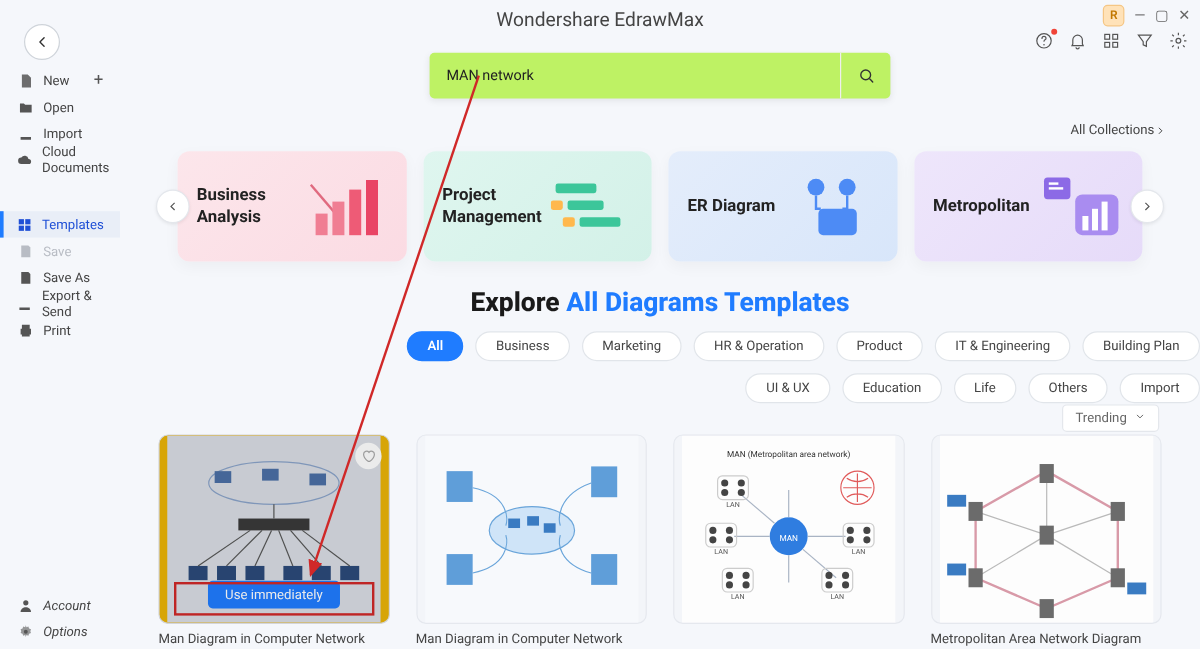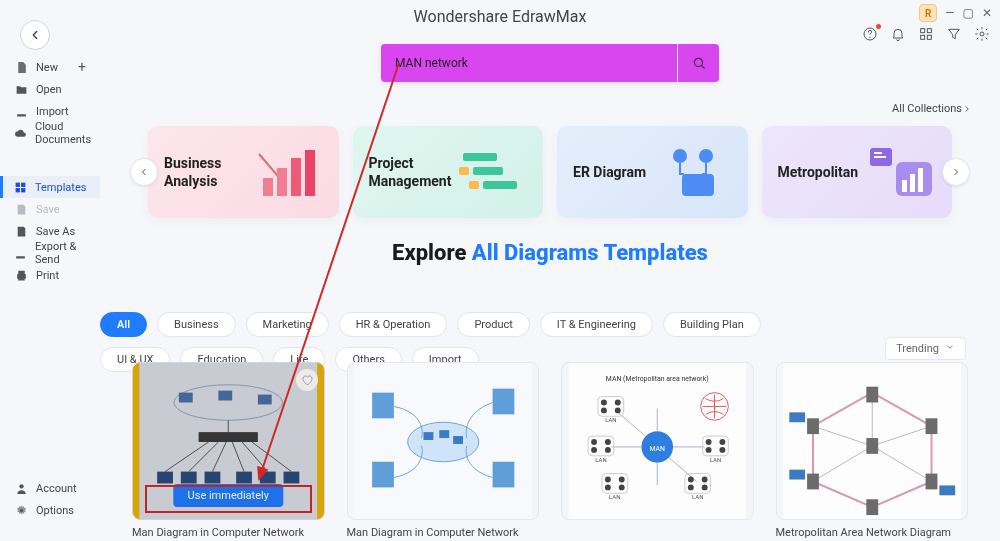--- a/index.html
+++ b/index.html
@@ -29,48 +29,48 @@
   .toolbar-icons .ico { position:relative; cursor:pointer; }
   .dot { position:absolute; top:-2px; right:-3px; width:5px; height:5px; background:#f04438; border-radius:50%; }
 
   
   .sidebar { position:absolute; left:0; top:52px; bottom:0; width:100px; background:transparent; padding-top:4px;}
   .side-item { display:flex; align-items:center; gap:8px; padding:4px 14px; font-size:11px; color:#444; cursor:pointer; height:22px;}
   .side-item.selected { background:#e9eef7; color:#1f4fd6; border-left:3px solid #1f7cff; padding-left:11px;margin-top:32px;}
   .side-item.disabled { color:#b8bcc4; }
   .side-item .plus { margin-left:auto; font-size:14px; color:#555; }
   .side-icon { width:14px; height:14px; display:inline-flex; align-items:center; justify-content:center; color:inherit;}
-  .sidebar-bottom { position:absolute; bottom:20px; left:0; right:0;}
+  .sidebar-bottom { position:absolute; bottom:4px; left:0; right:0;font-style:italic;}
 
   
   .main { position:absolute; left:100px; right:0; top:42px; bottom:0; overflow:hidden;}
 
   
-  .search-wrap { position:absolute; left:50%; transform:translateX(-50%); top:2px; width:338px; height:38px; background:#d946ef; border-radius:4px; box-shadow:0 2px 6px rgba(0,0,0,0.08); display:flex; align-items:center;gap:20px;}
+  .search-wrap { position:absolute; left:50%; transform:translateX(-50%); top:2px; width:384px; height:38px; background:#bef264; border-radius:4px; box-shadow:0 2px 6px rgba(0,0,0,0.08); display:flex; align-items:center;gap:20px;}
   .search-wrap input { flex:1; border:none; outline:none; font-size:12px; padding:0 14px; color:#222; background:transparent;}
   .search-btn { width:42px; height:100%; border-left:1px solid #eee; display:flex; align-items:center; justify-content:center; cursor:pointer; color:#333;}
 
   .all-collections { position:absolute; right:28px; top:60px; font-size:11px; color:#444; display:flex; align-items:center; gap:0; cursor:pointer;}
 
   
   .carousel { position:absolute; top:80px; left:30px; right:30px; height:100px; display:flex; align-items:center;}
   .car-nav { width:28px; height:28px; border-radius:50%; background:#fff; border:1px solid #e4e7ec; display:flex; align-items:center; justify-content:center; font-size:14px; color:#555; cursor:pointer; box-shadow:0 1px 3px rgba(0,0,0,0.08); z-index:2;}
   .car-nav.left { margin-right:-14px;}
   .car-nav.right { margin-left:-14px;}
   .cards { flex:1; display:flex; gap:14px; padding:0 4px;}
   .cat-card { flex:1; height:92px; border-radius:10px; padding:14px 16px; display:flex; align-items:center; justify-content:space-between; cursor:pointer; box-shadow:0 4px 12px rgba(0,0,0,0.04);}
   .cat-card .cat-title { font-size:14px; font-weight:700; color:#222; line-height:1.3;}
   .cat-card .cat-graphic { width:70px; height:60px; display:flex; align-items:center; justify-content:center;}
 
   
   .explore-heading { position:absolute; top:198px; left:0; right:0; text-align:center; font-size:22px; font-weight:800; color:#1a1a1a;}
   .explore-heading .highlight { color:#1f7cff; }
 
   
-  .filters { position:absolute; top:234px; left:0; right:0; display:flex; flex-direction:column; align-items:flex-start; gap:10px;margin-top:36px;}
+  .filters { position:absolute; top:234px; left:0; right:0; display:flex; flex-direction:column; align-items:flex-end; gap:10px;}
   .filter-row { display:flex; gap:10px; flex-wrap:wrap; justify-content:center;}
   .pill { padding:5px 16px; border-radius:16px; font-size:11px; border:1px solid #e1e5ea; background:#fff; color:#444; cursor:pointer;}
   .pill.active { background:var(--pill-blue); color:#fff; border-color:var(--pill-blue); font-weight:600;}
 
   .sort-select { position:absolute; top:295px; right:34px; display:flex; gap:6px; font-size:11px; color:#666; background:#fff; border:1px solid #e4e7ec; padding:4px 10px; border-radius:4px; cursor:pointer;}
 
   
   .template-grid { position:absolute; top:320px; left:32px; right:32px; display:flex; gap:22px;}
   .tpl-card { flex:1; display:flex; flex-direction:column; cursor:pointer;}
   .tpl-thumb { position:relative; width:100%; height:158px; border-radius:8px; background:#f3f5f9; border:1px solid #e5e8ee; overflow:hidden;}

